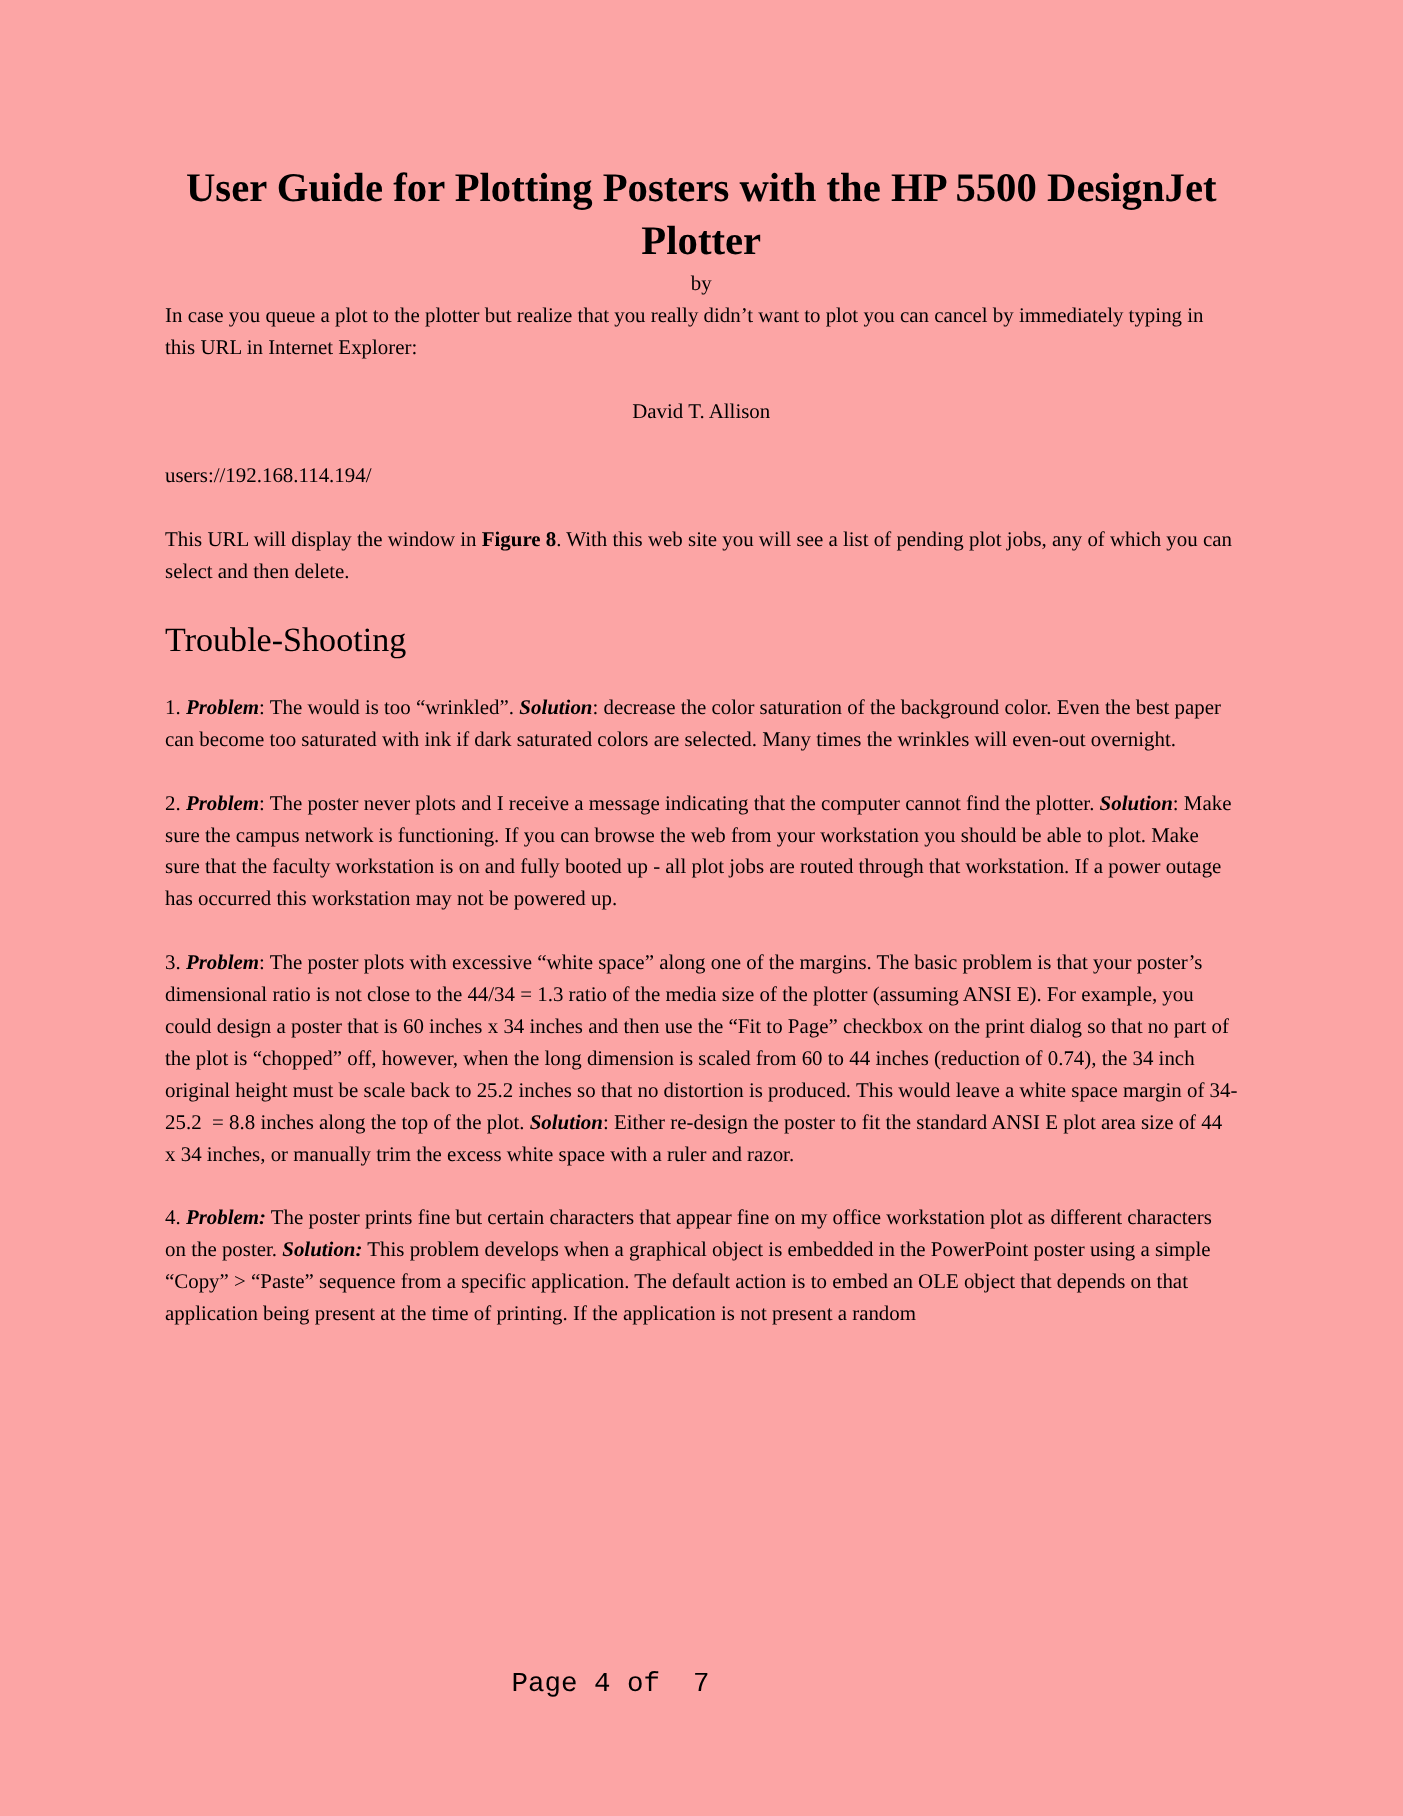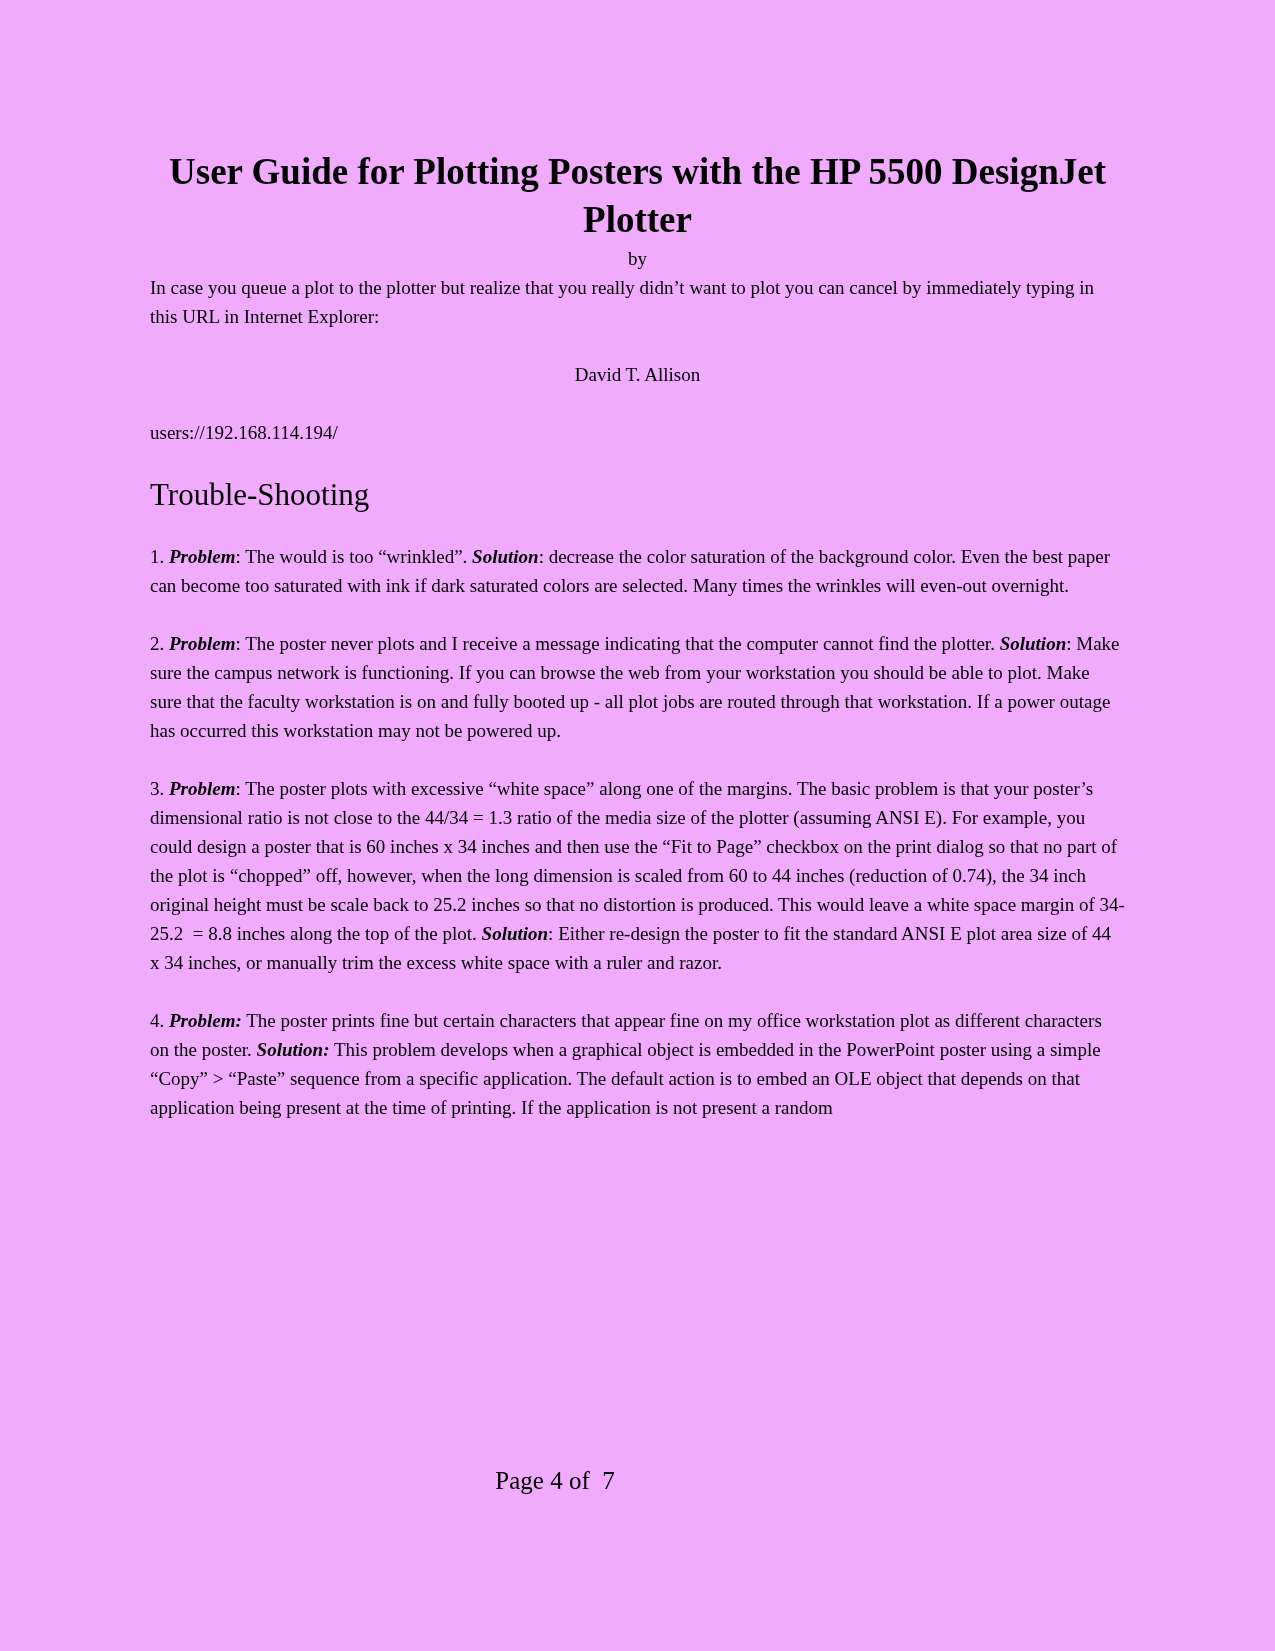--- a/index.html
+++ b/index.html
@@ -1,20 +1,20 @@
 <!DOCTYPE html>
 <html><head>
 <meta charset="utf-8">
 <style>
   html, body { margin: 0; padding: 0; background: #ffffff; }
   .page {
     position: relative;
     width: 1275px;
     height: 1651px;
-    background: #f0abfc;
+    background: #fca5a5;
     color: #000000;
     font-family: "Liberation Serif", "DejaVu Serif", serif;
     overflow: hidden;
   }
   .content {
     position: absolute;
     left: 150px;
     top: 148px;
     width: 975px;
   }
@@ -36,45 +36,47 @@
   .gap { margin-bottom: 29px; }
   .section-heading {
     margin: 0 0 29px 0;
     font-size: 31px;
     line-height: 37px;
     font-weight: normal;
     white-space: pre-wrap;
   }
   .footer {
     position: absolute;
-    top: 1466px;
+    top: 1516px;
     left: 0;
     width: 1110px;
     text-align: center;
     font-size: 25px;
     line-height: 29px;
     white-space: pre-wrap;
+    font-family: Liberation Mono, monospace;
   }
   b i, i b { font-weight: bold; font-style: italic; }
 </style>
 </head>
 <body>
 
 <div class="page">
   <div class="content">
 
     <h1 class="doc-title">User Guide for Plotting Posters with the HP 5500 DesignJet Plotter</h1>
 
     <p class="para center">by</p>
     <p class="para gap">In case you queue a plot to the plotter but realize that you really didn’t want to plot you can cancel by immediately typing in this URL in Internet Explorer:</p>
 
     <p class="para center gap">David T. Allison</p>
 
     <p class="para gap">users://192.168.114.194/</p>
 
+    <p class="para gap"><span>This URL will display the window in </span><b>Figure 8</b><span>. With this web site you will see a list of pending plot jobs, any of which you can select and then delete.</span></p>
 
     <h2 class="section-heading">Trouble-Shooting</h2>
 
 
     <p class="para gap"><span>1. </span><b><i>Problem</i></b><span>: The would is too “wrinkled”. </span><b><i>Solution</i></b><span>: decrease the color saturation of the background color. Even the best paper can become too saturated with ink if dark saturated colors are selected. Many times the wrinkles will even-out overnight.</span></p>
 
     <p class="para gap"><span>2. </span><b><i>Problem</i></b><span>: The poster never plots and I receive a message indicating that the computer cannot find the plotter. </span><b><i>Solution</i></b><span>: Make sure the campus network is functioning. If you can browse the web from your workstation you should be able to plot. Make sure that the faculty workstation is on and fully booted up - all plot jobs are routed through that workstation. If a power outage has occurred this workstation may not be powered up.</span></p>
 
     <p class="para gap"><span>3. </span><b><i>Problem</i></b><span>: The poster plots with excessive “white space” along one of the margins. The basic problem is that your poster’s dimensional ratio is not close to the 44/34 = 1.3 ratio of the media size of the plotter (assuming ANSI E). For example, you could design a poster that is 60 inches x 34 inches and then use the “Fit to Page” checkbox on the print dialog so that no part of the plot is “chopped” off, however, when the long dimension is scaled from 60 to 44 inches (reduction of 0.74), the 34 inch original height must be scale back to 25.2 inches so that no distortion is produced. This would leave a white space margin of 34-25.2  = 8.8 inches along the top of the plot. </span><b><i>Solution</i></b><span>: Either re-design the poster to fit the standard ANSI E plot area size of 44 x 34 inches, or manually trim the excess white space with a ruler and razor.</span></p>
 

